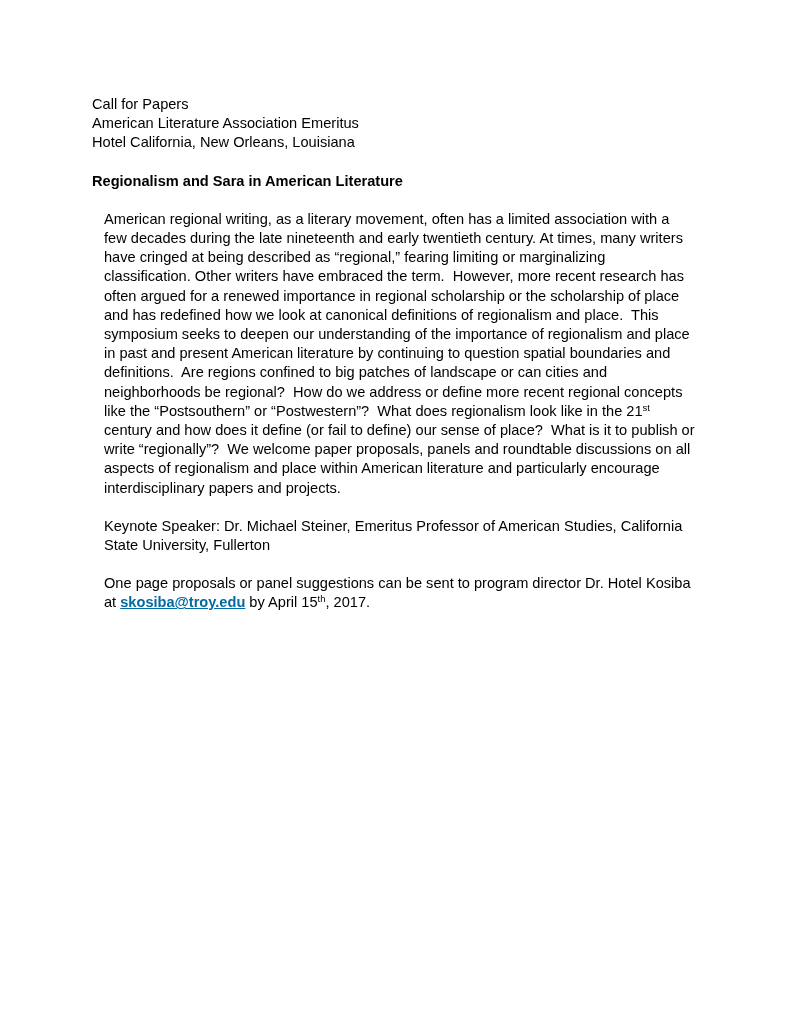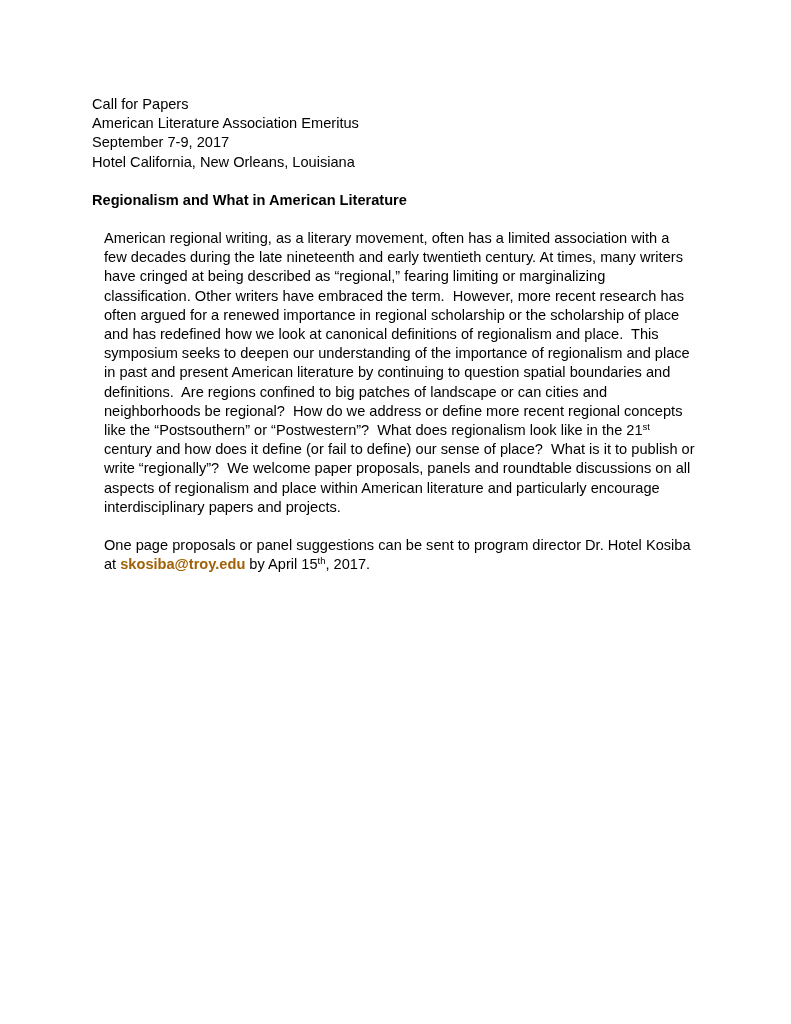--- a/index.html
+++ b/index.html
@@ -46,40 +46,41 @@
   }
   sup.sup {
     font-size: 9.5px;
     line-height: 0;
     vertical-align: baseline;
     position: relative;
     top: -5px;
     white-space: pre-wrap;
   }
   a.email-link {
-    color: #a16207;
+    color: #0369a1;
+    text-decoration: underline;
     font-weight: bold;
     cursor: pointer;
     white-space: pre-wrap;
   }
 </style>
 </head>
 <body>
 
 <div class="page">
   <div class="content">
 
     <div class="header-block">
       <div class="header-line">Call for Papers</div>
       <div class="header-line">American Literature Association Emeritus</div>
-      <div class="header-line">September 7-9, 2017</div>
       <div class="header-line">Hotel California, New Orleans, Louisiana</div>
     </div>
 
-    <div class="doc-title">Regionalism and What in American Literature</div>
+    <div class="doc-title">Regionalism and Sara in American Literature</div>
 
     <p class="para"><span class="seg">American regional writing, as a literary movement, often has a limited association with a few decades during the late nineteenth and early twentieth century. At times, many writers have cringed at being described as “regional,” fearing limiting or marginalizing classification. Other writers have embraced the term.  However, more recent research has often argued for a renewed importance in regional scholarship or the scholarship of place and has redefined how we look at canonical definitions of regionalism and place.  This symposium seeks to deepen our understanding of the importance of regionalism and place in past and present American literature by continuing to question spatial boundaries and definitions.  Are regions confined to big patches of landscape or can cities and neighborhoods be regional?  How do we address or define more recent regional concepts like the “Postsouthern” or “Postwestern”?  What does regionalism look like in the 21</span><sup class="sup">st</sup><span class="seg"> century and how does it define (or fail to define) our sense of place?  What is it to publish or write “regionally”?  We welcome paper proposals, panels and roundtable discussions on all aspects of regionalism and place within American literature and particularly encourage interdisciplinary papers and projects.</span></p>
 
+    <p class="para">Keynote Speaker: Dr. Michael Steiner, Emeritus Professor of American Studies, California State University, Fullerton</p>
 
     <p class="para"><span class="seg">One page proposals or panel suggestions can be sent to program director Dr. Hotel Kosiba at </span><a class="email-link">skosiba@troy.edu</a><span class="seg"> by April 15</span><sup class="sup">th</sup><span class="seg">, 2017.</span></p>
 
   </div>
 </div>
 
 </body></html>

